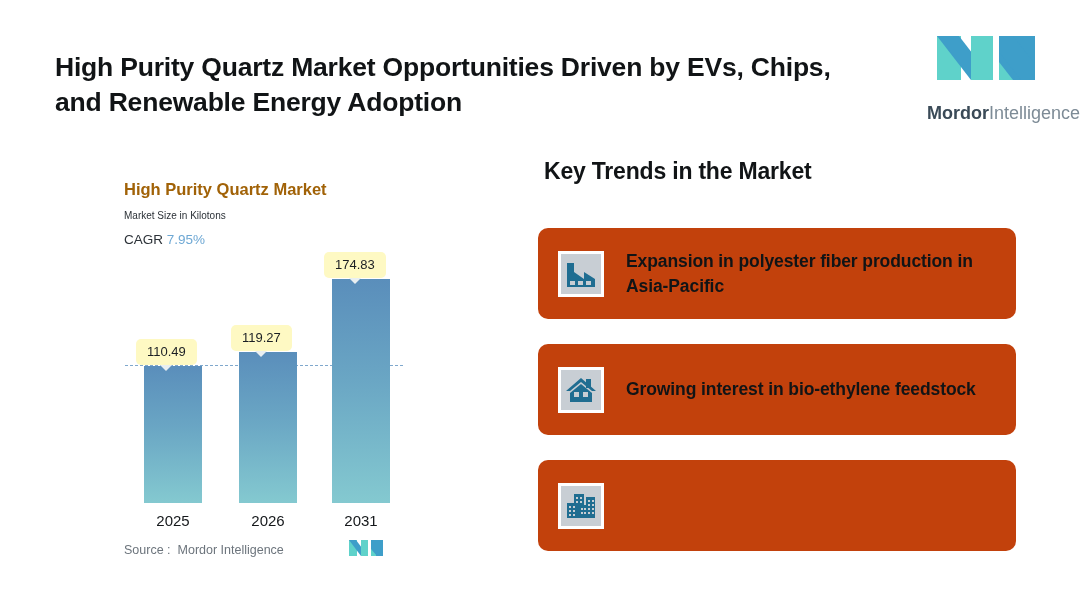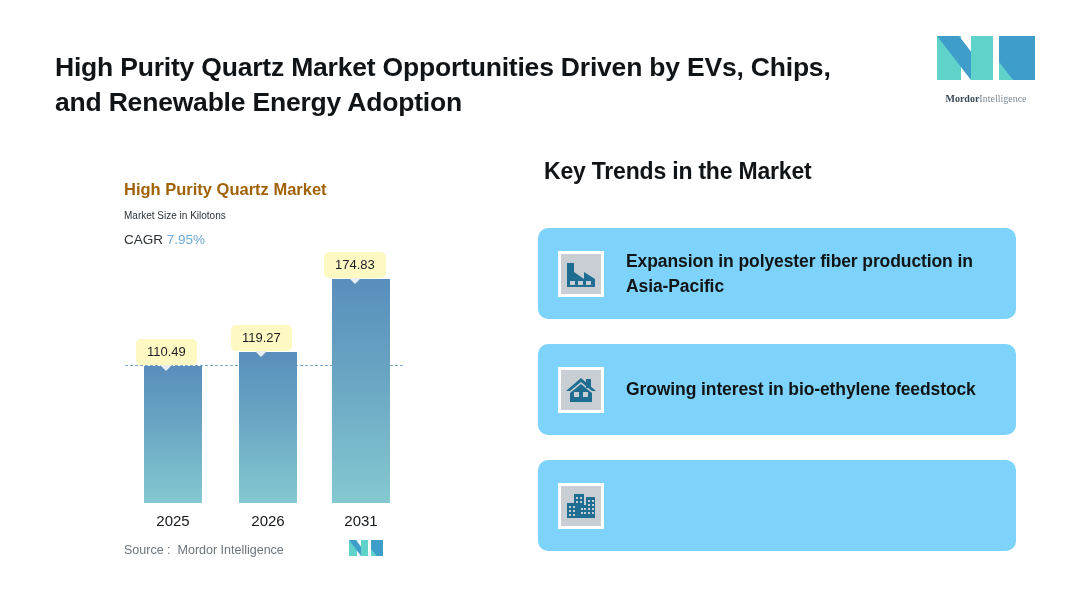--- a/index.html
+++ b/index.html
@@ -26,25 +26,24 @@
 
   
   .brand {
     position: absolute;
     right: 38px; top: 30px;
     width: 118px;
     text-align: center;
   }
   .brand-mark { display: block; margin: 0 auto; }
   .brand-word {
-    margin-top: 8px;
-    font-size: 10px;
+    margin-top: 18px;
+    font-size: 18px;
     white-space: nowrap;
     line-height: 1;
-    font-family: Liberation Serif, serif;
   }
   .brand-word .b1 { color: #3a4a57; font-weight: bold; }
   .brand-word .b2 { color: #7d8b96; font-weight: normal; }
 
   
   .chart-panel { position: absolute; left: 0; top: 150px; width: 500px; height: 440px; }
   .chart-title {
     position: absolute; left: 124px; top: 30px;
     font-size: 16.5px; font-weight: bold; color: #a16207;
   }
@@ -122,21 +121,21 @@
   
   .trends { position: absolute; left: 538px; top: 150px; width: 500px; }
   .trends-heading {
     position: absolute; left: 6px; top: 8px;
     font-size: 23px; font-weight: bold; color: #111416;
     letter-spacing: -0.2px;
   }
   .trend-card {
     position: absolute;
     left: 0; width: 478px; height: 91px;
-    background: #7dd3fc;
+    background: #c2410c;
     border-radius: 10px;
     display: flex;
     align-items: center;
   }
   .trend-card.c1 { top: 78px; }
   .trend-card.c2 { top: 194px; }
   .trend-card.c3 { top: 310px; }
   .trend-icon {
     width: 46px; height: 46px;
     margin-left: 20px;

